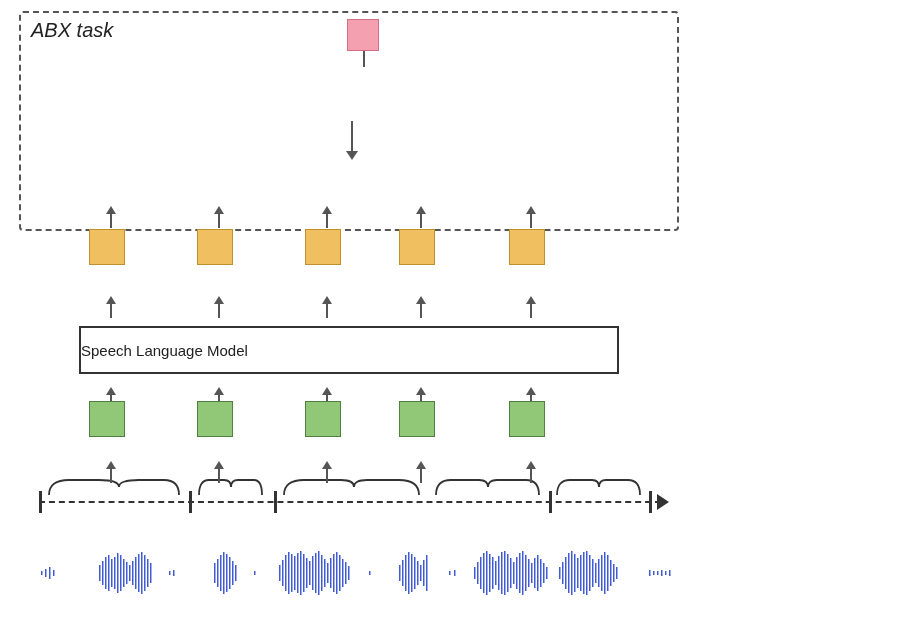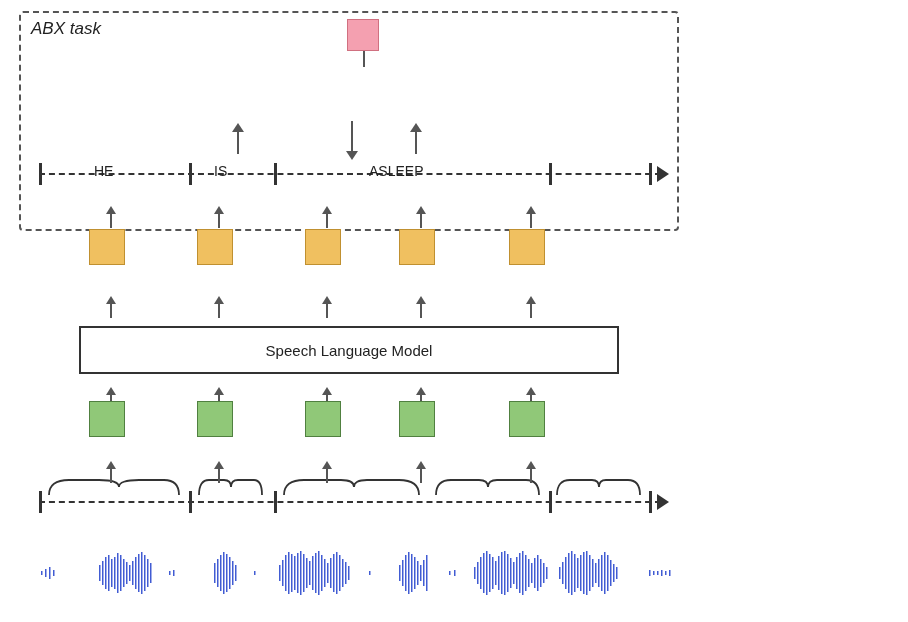--- a/index.html
+++ b/index.html
@@ -25,21 +25,21 @@
       left: 0;
       width: 660px;
       height: 220px;
       border: 2px dashed #555;
       border-radius: 4px;
     }
     .abx-task-label {
       position: absolute;
       top: 6px;
       left: 10px;
-      font-size: 17px;
+      font-size: 20px;
       font-style: italic;
       color: #222;
       text-align: center;
     }
 
     
     .right-labels {
       position: absolute;
       right: 0;
       top: 0;
@@ -69,21 +69,21 @@
     
     .slm-box {
       position: absolute;
       top: 315px;
       left: 60px;
       width: 540px;
       height: 48px;
       border: 2px solid #333;
       display: flex;
       align-items: center;
-      justify-content: center;
+      justify-content: flex-start;
       background: #fff;
     }
     .slm-label {
       font-size: 15px;
       color: #222;
     }
   </style>
 </head>
 <body>
 
@@ -109,46 +109,20 @@
   <div class="pink-box" style="left: 328px; top: 8px;"></div>
 
   <div style="position:absolute; top:40px; left:344px; width:2px; height:16px; background:#555;"></div>
 
 
   <div style="position:absolute; top:110px; left:327px; display:flex; flex-direction:column; align-items:center;">
     <div style="width:2px; height:30px; background:#555;"></div>
     <div style="width:0; height:0; border-left:6px solid transparent; border-right:6px solid transparent; border-top:9px solid #555;"></div>
   </div>
 
-  <div style="position:absolute; top:148px; left:20px; width:636px; height:30px;">
-
-    <div style="position:absolute; top:14px; left:0; width:622px; border-top:2.5px dashed #333;"></div>
-
-    <div style="position:absolute; top:7px; left:618px; width:0; height:0; border-top:8px solid transparent; border-bottom:8px solid transparent; border-left:12px solid #333;"></div>
-
-    <div style="position:absolute; left:0; top:4px; width:3px; height:22px; background:#333;"></div>
-    <div style="position:absolute; left:150px; top:4px; width:3px; height:22px; background:#333;"></div>
-    <div style="position:absolute; left:235px; top:4px; width:3px; height:22px; background:#333;"></div>
-    <div style="position:absolute; left:510px; top:4px; width:3px; height:22px; background:#333;"></div>
-    <div style="position:absolute; left:610px; top:4px; width:3px; height:22px; background:#333;"></div>
-
-    <div style="position:absolute; left:55px; top:4px; font-size:14px; color:#222;">HE</div>
-    <div style="position:absolute; left:175px; top:4px; font-size:14px; color:#222;">IS</div>
-    <div style="position:absolute; left:330px; top:4px; font-size:14px; color:#222;">ASLEEP</div>
-
-    <div style="position:absolute; left:371px; top:-36px; display:flex; flex-direction:column; align-items:center;">
-      <div style="width:0; height:0; border-left:6px solid transparent; border-right:6px solid transparent; border-bottom:9px solid #555;"></div>
-      <div style="width:2px; height:22px; background:#555;"></div>
-    </div>
-
-    <div style="position:absolute; left:193px; top:-36px; display:flex; flex-direction:column; align-items:center;">
-      <div style="width:0; height:0; border-left:6px solid transparent; border-right:6px solid transparent; border-bottom:9px solid #555;"></div>
-      <div style="width:2px; height:22px; background:#555;"></div>
-    </div>
-  </div>
 
   <div style="position:absolute; top:218px; left:70px; width:36px; height:36px; background:#f0c060; border:1.5px solid #c09030;"></div>
   <div style="position:absolute; top:218px; left:178px; width:36px; height:36px; background:#f0c060; border:1.5px solid #c09030;"></div>
   <div style="position:absolute; top:218px; left:286px; width:36px; height:36px; background:#f0c060; border:1.5px solid #c09030;"></div>
   <div style="position:absolute; top:218px; left:380px; width:36px; height:36px; background:#f0c060; border:1.5px solid #c09030;"></div>
   <div style="position:absolute; top:218px; left:490px; width:36px; height:36px; background:#f0c060; border:1.5px solid #c09030;"></div>
 
   <div style="position:absolute; top:195px; left:87px; display:flex; flex-direction:column; align-items:center;">
     <div style="width:0; height:0; border-left:5px solid transparent; border-right:5px solid transparent; border-bottom:8px solid #555;"></div>
     <div style="width:2px; height:14px; background:#555;"></div>

